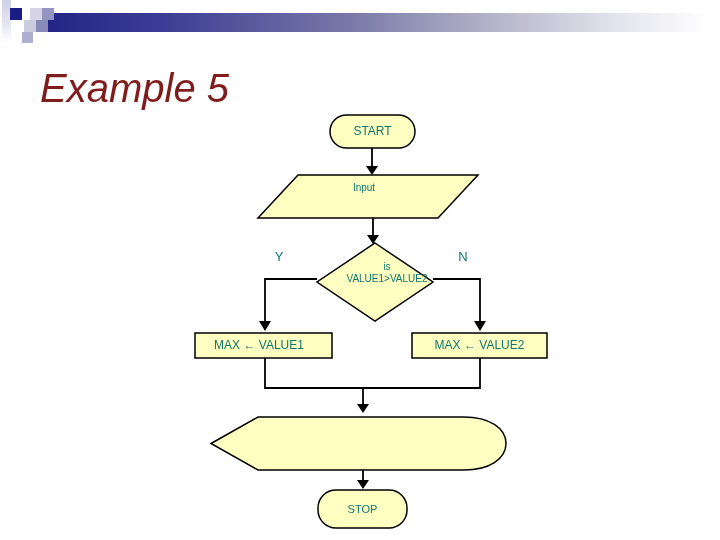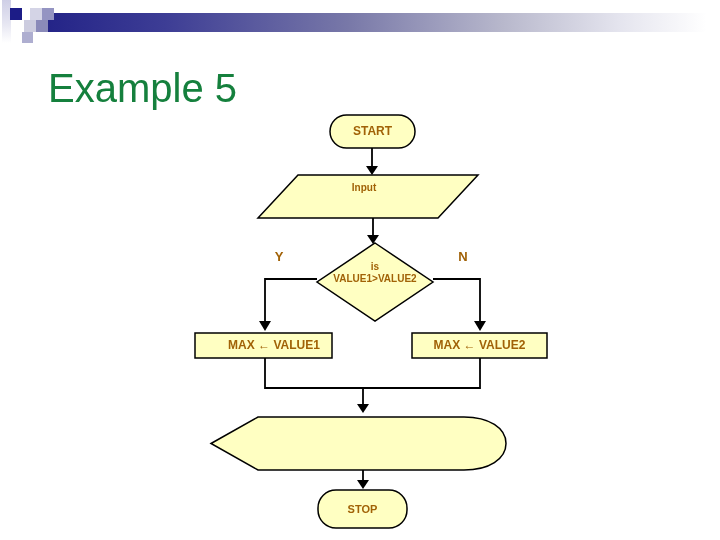--- a/index.html
+++ b/index.html
@@ -18,35 +18,35 @@
   }
   .sq{position:absolute;}
   .sq-dark  {left:10px;top:8px;width:12px;height:12px;background:#1c1c87;}
   .sq-light1{left:30px;top:8px;width:12px;height:12px;background:#d4d4e6;}
   .sq-med1  {left:42px;top:8px;width:12px;height:12px;background:#9494c2;}
   .sq-light2{left:24px;top:20px;width:12px;height:12px;background:#ccccdf;}
   .sq-med2  {left:36px;top:20px;width:12px;height:12px;background:#8a8ab9;}
   .sq-med3  {left:22px;top:32px;width:11px;height:11px;background:#aeaed0;}
   
   .title{
-    position:absolute;left:48px;top:64px;font-size:40px;line-height:48px;
-    color:#15803d;font-weight:400;letter-spacing:0;
+    position:absolute;left:40px;top:64px;font-size:40px;line-height:48px;
+    color:#7f1d1d;font-weight:400;letter-spacing:0;font-style:italic;
   }
   
   .chart-svg{position:absolute;left:0;top:0;}
   .shape{fill:var(--shape-fill,#ffffc2);stroke:var(--shape-border,#000000);stroke-width:1.5;}
   .conn{stroke:#000000;stroke-width:1.8;fill:none;}
   .head{fill:#000000;stroke:none;}
   .lbl{
-    position:absolute;color:#a16207;font-weight:bold;text-align:center;
+    position:absolute;color:#0f766e;font-weight:normal;text-align:center;
   }
   .lbl-start {left:330px;top:115px;width:85px;height:33px;line-height:33px;font-size:12px;}
   .lbl-input {left:279px;top:181px;width:170px;font-size:10px;line-height:14px;}
-  .lbl-dec   {left:315px;top:261px;width:120px;font-size:10px;line-height:12px;}
-  .lbl-max1  {left:199px;top:333px;width:150px;height:25px;line-height:25px;font-size:12px;}
+  .lbl-dec   {left:327px;top:261px;width:120px;font-size:10px;line-height:12px;}
+  .lbl-max1  {left:184px;top:333px;width:150px;height:25px;line-height:25px;font-size:12px;}
   .lbl-max2  {left:412px;top:333px;width:135px;height:23px;line-height:25px;font-size:12px;}
   .lbl-print {left:240px;top:421px;width:246px;font-size:12px;line-height:15px;}
   .lbl-stop  {left:318px;top:490px;width:89px;height:38px;line-height:38px;font-size:11px;}
   .lbl-yes   {left:266px;top:249px;width:26px;font-size:13px;}
   .lbl-no    {left:450px;top:249px;width:26px;font-size:13px;}
   .italic{font-style:italic;}
 </style>
 </head>
 <body>
 

